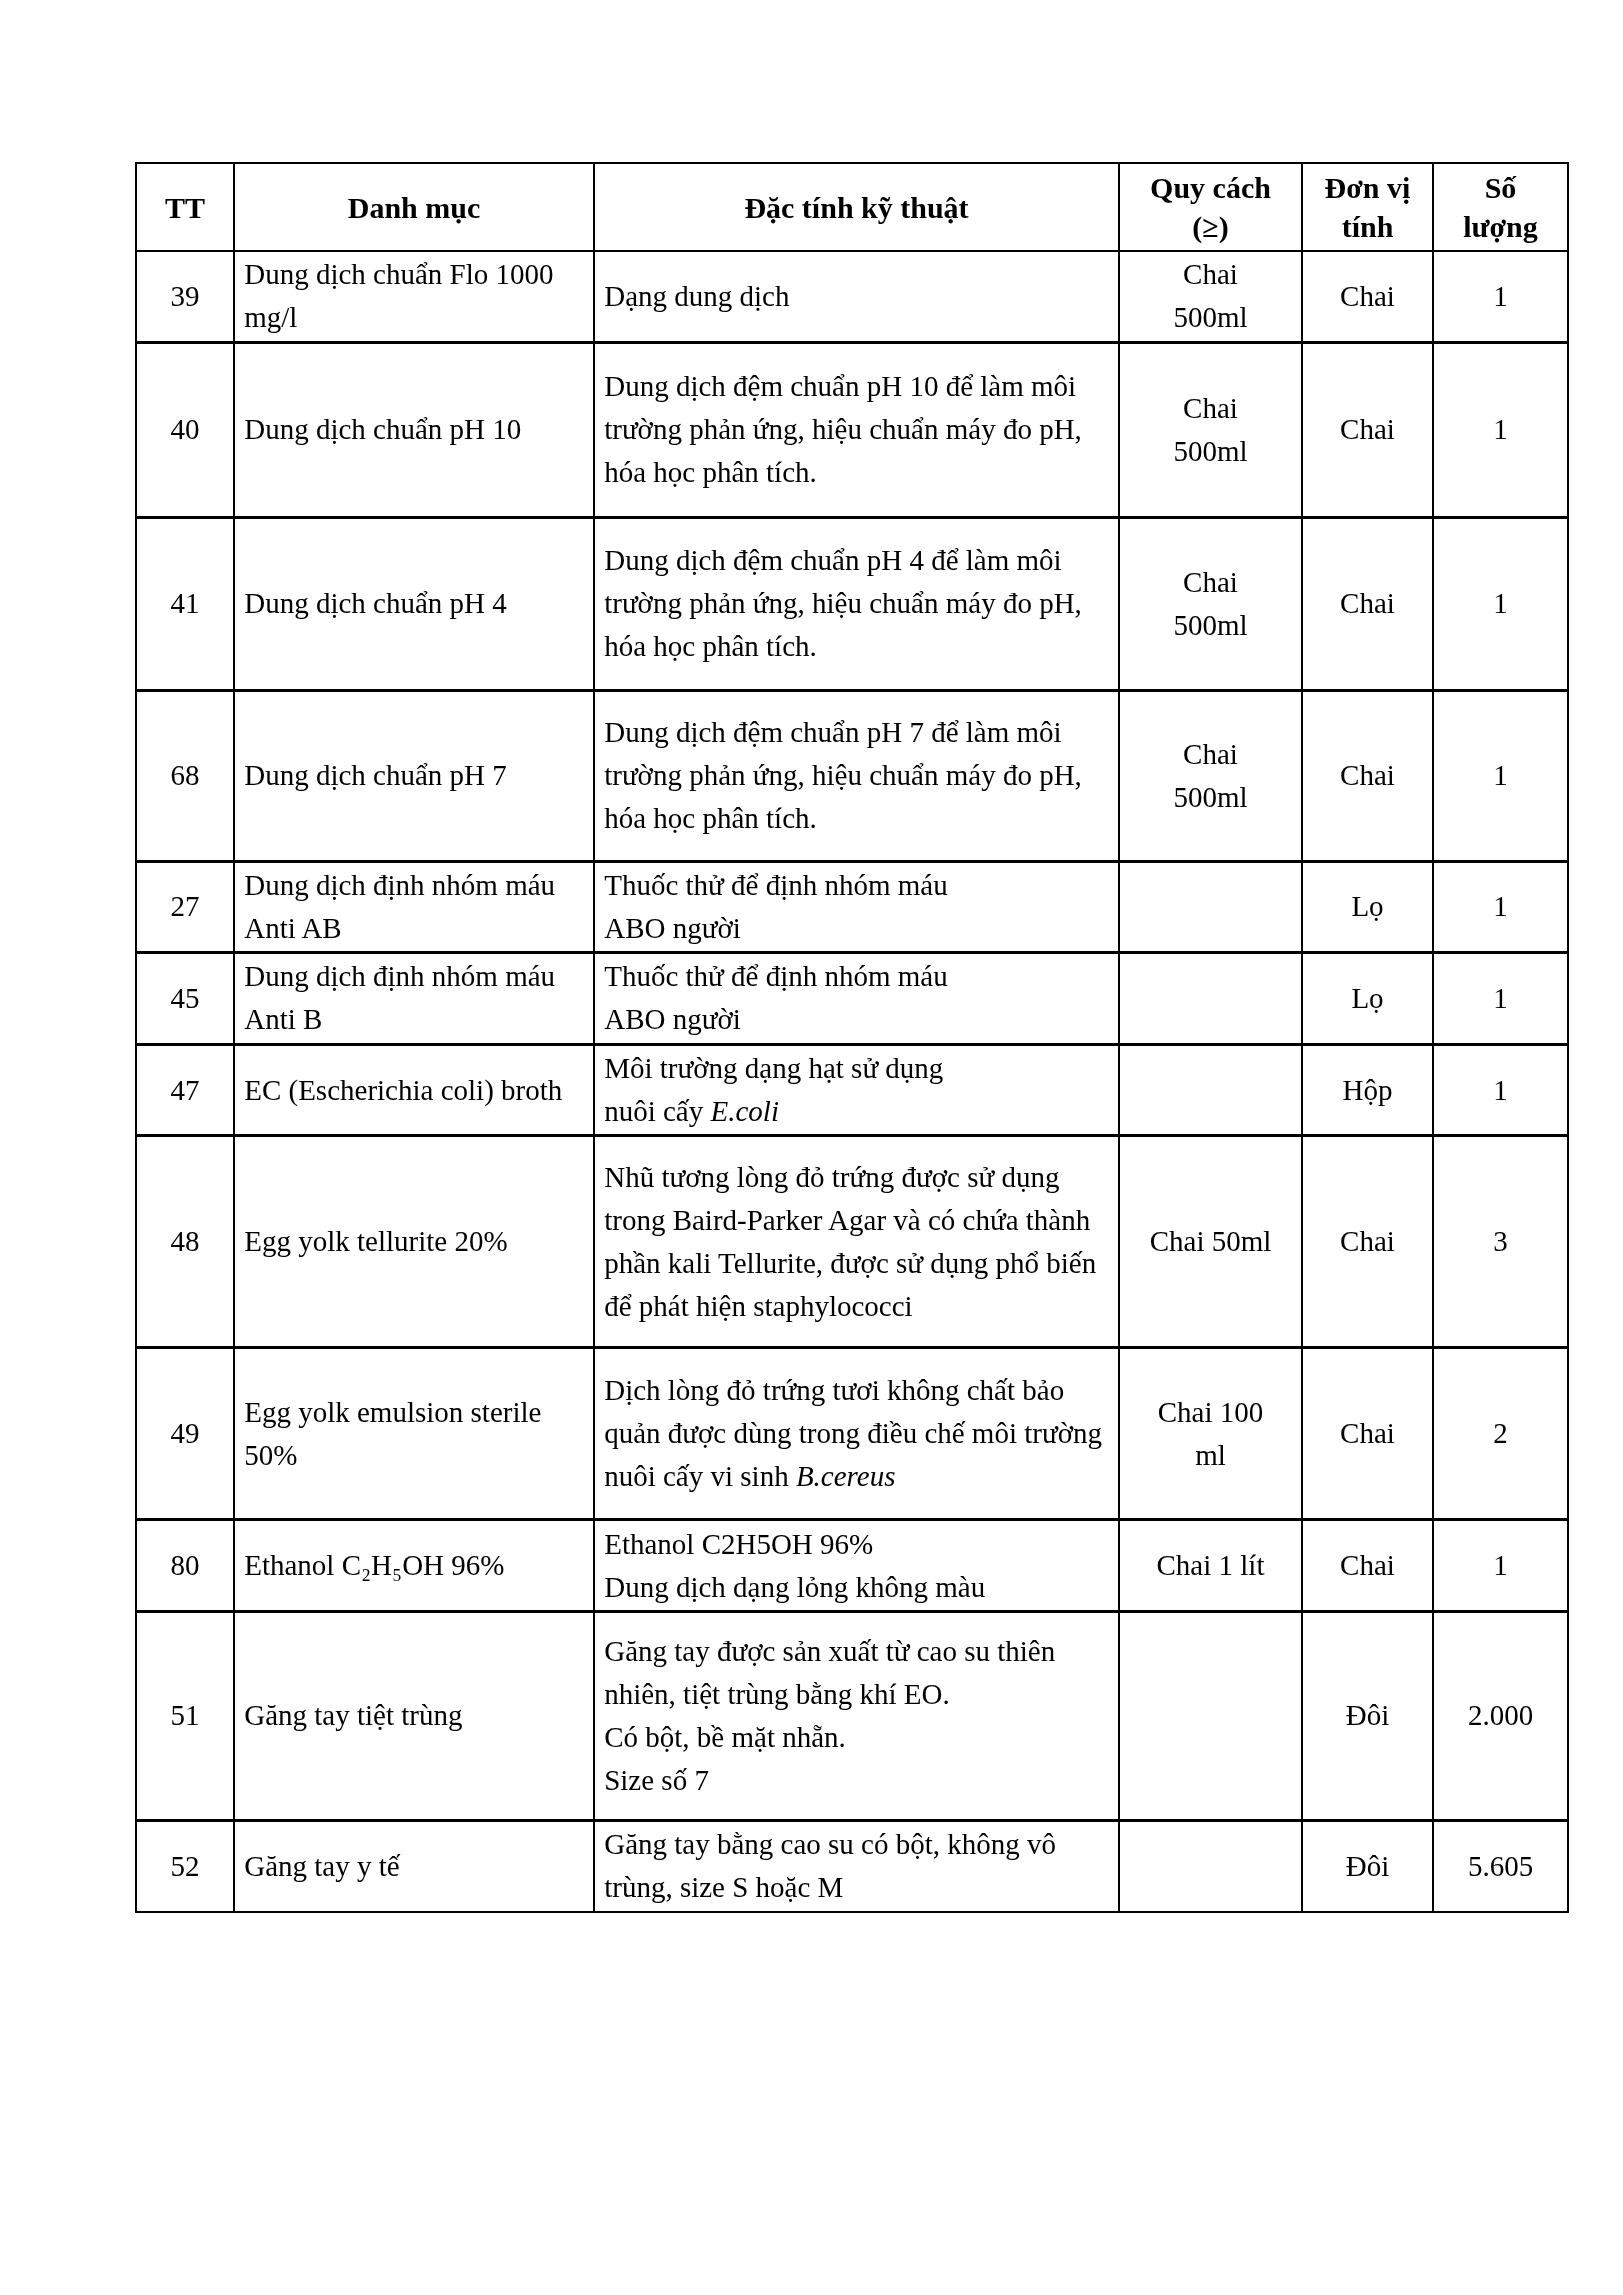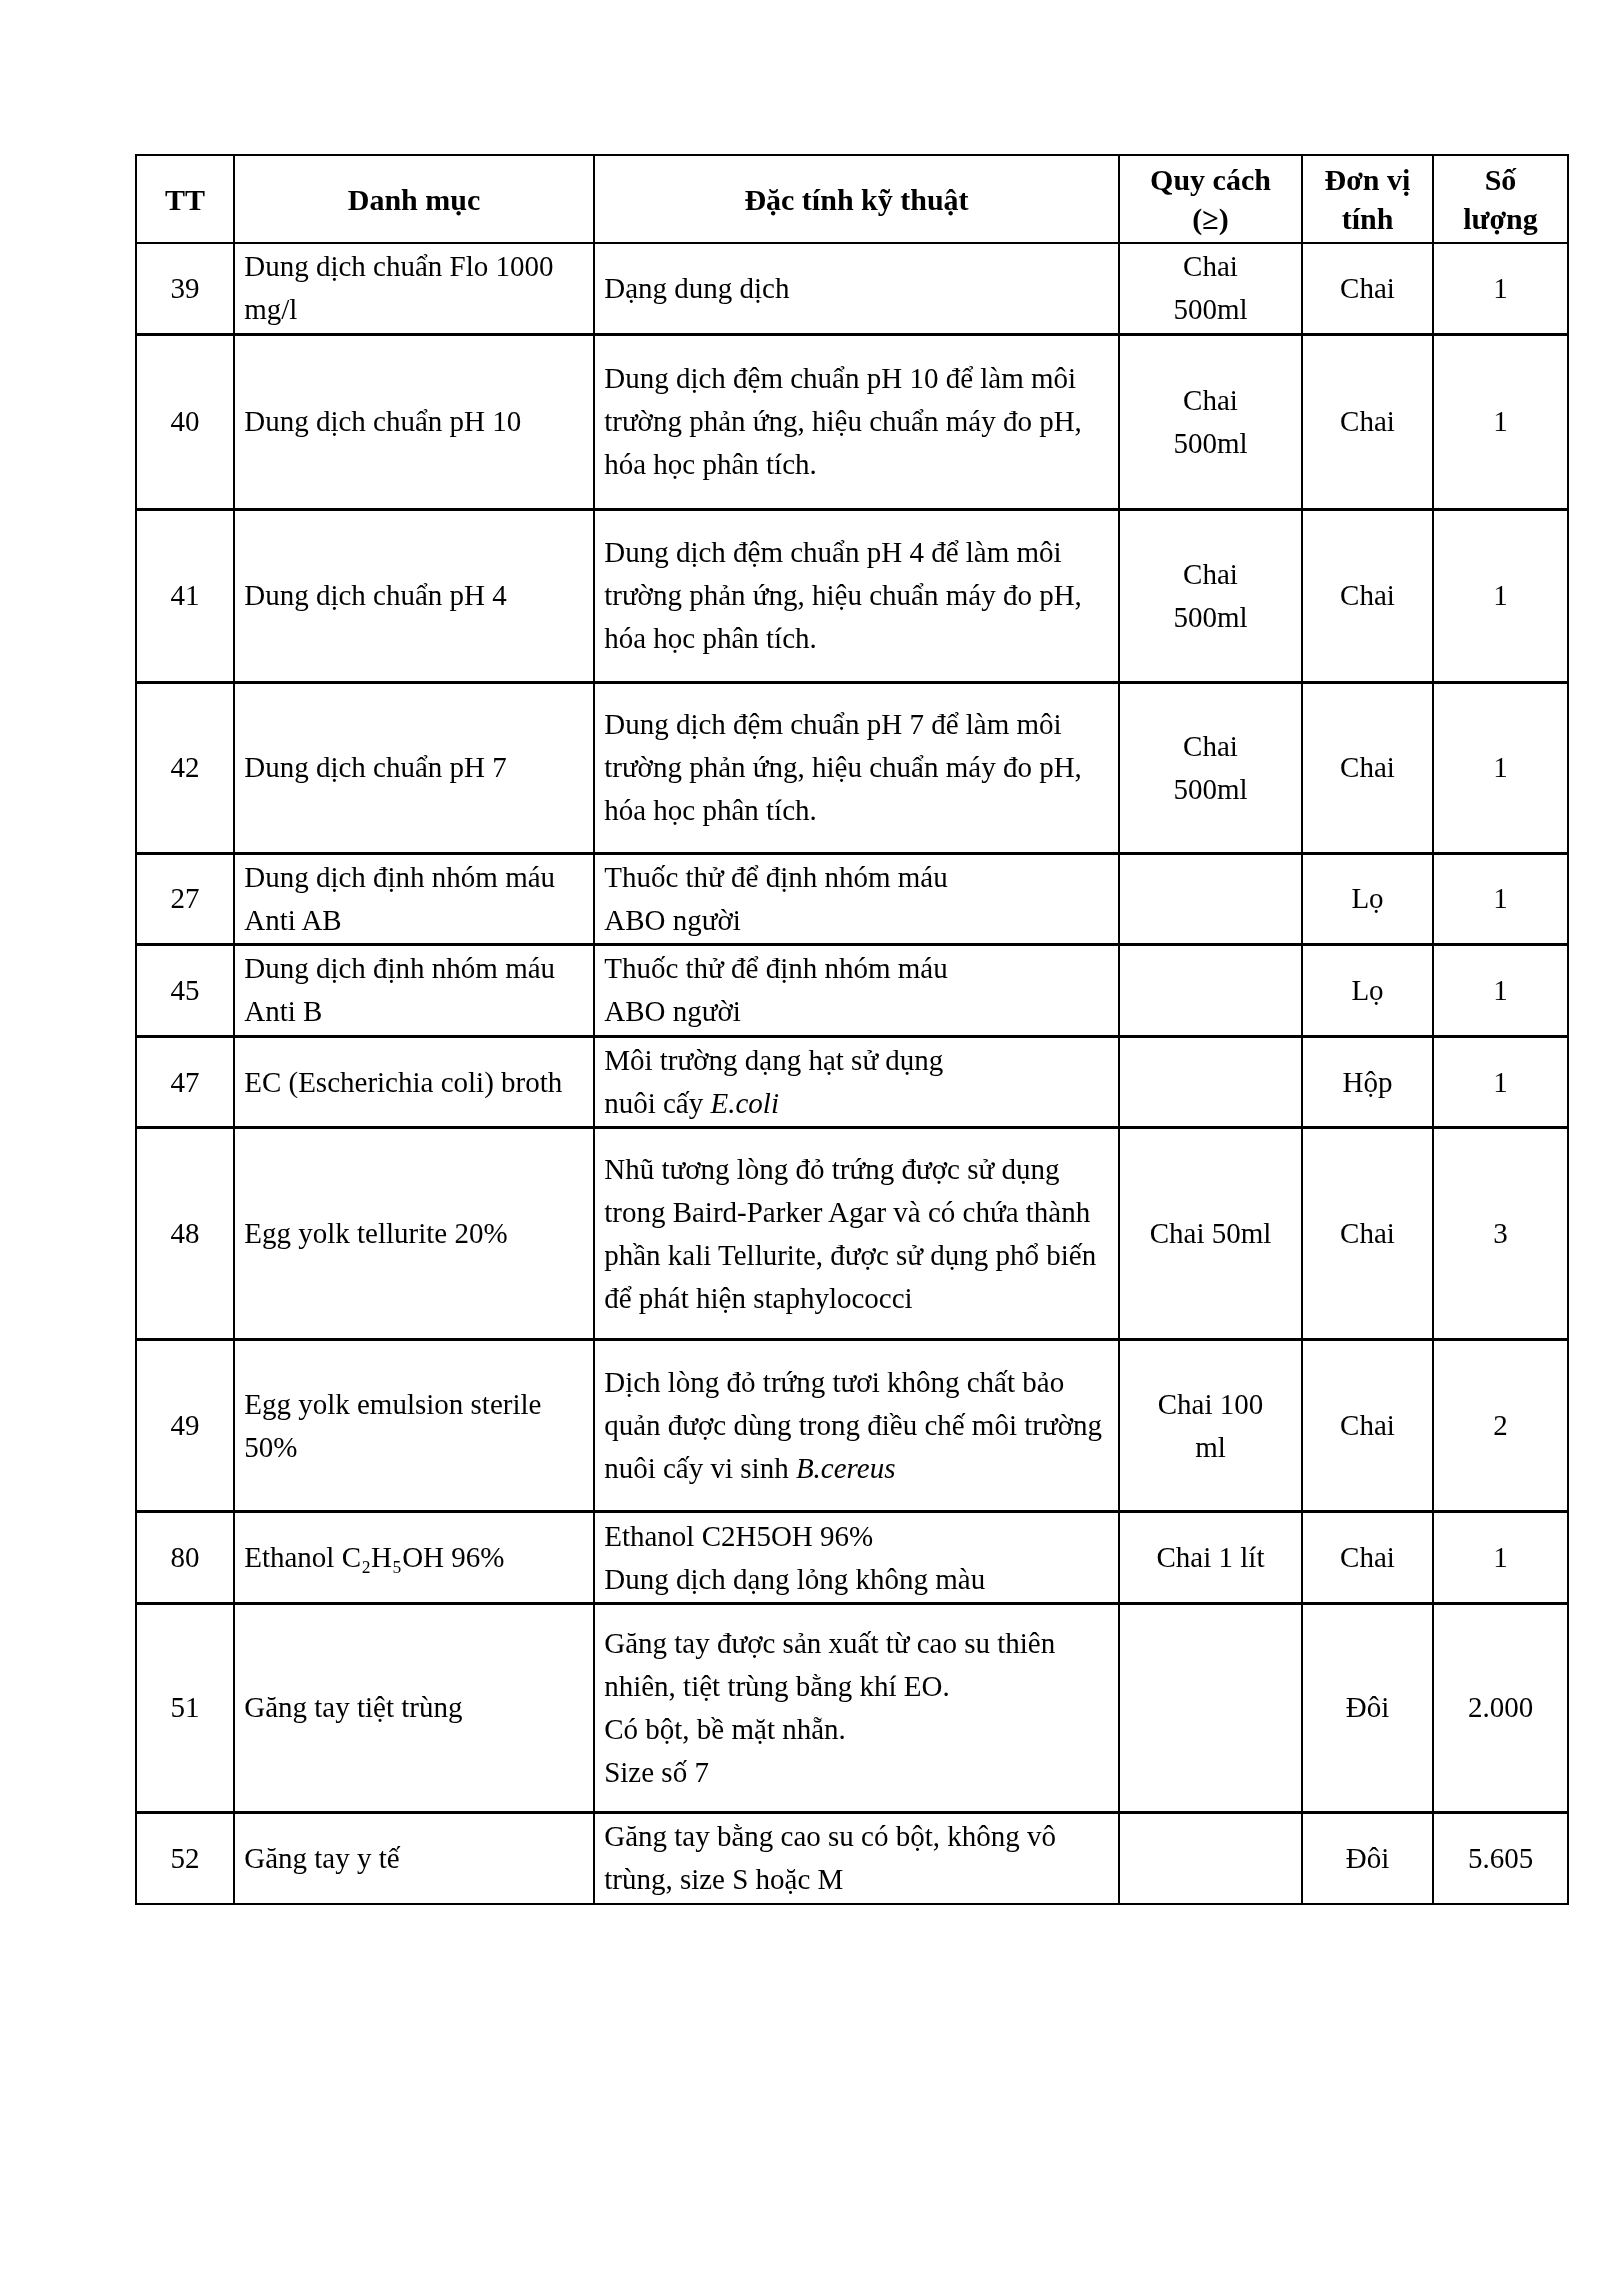--- a/index.html
+++ b/index.html
@@ -8,21 +8,21 @@
     width:1623px;
     height:2295px;
     background:#ffffff;
     margin:0 auto;
     font-family:"Liberation Serif","DejaVu Serif",serif;
     color:#000;
   }
   table.doc-table {
     position:absolute;
     left:135px;
-    top:154px;
+    top:162px;
     width:1431px;
     border-collapse:collapse;
     table-layout:fixed;
     border:2.6px solid #000;
   }
   .doc-table th, .doc-table td {
     border:2px solid #000;
     vertical-align:middle;
     overflow:hidden;
   }
@@ -92,21 +92,21 @@
       <tr style="height:173px">
         <td class="ta-c" data-bind="table.rows.2.tt">41</td>
         <td class="ta-l" data-bind="table.rows.2.name">Dung dịch chuẩn pH 4</td>
         <td class="ta-l" data-bind="table.rows.2.spec">Dung dịch đệm chuẩn pH 4 để làm môi trường phản ứng, hiệu chuẩn máy đo pH, hóa học phân tích.</td>
         <td class="ta-c" data-bind-lines="table.rows.2.size_lines">Chai
 500ml</td>
         <td class="ta-c" data-bind="table.rows.2.unit">Chai</td>
         <td class="ta-c" data-bind="table.rows.2.qty">1</td>
       </tr>
       <tr style="height:171px">
-        <td class="ta-c" data-bind="table.rows.3.tt">42</td>
+        <td class="ta-c" data-bind="table.rows.3.tt">68</td>
         <td class="ta-l" data-bind="table.rows.3.name">Dung dịch chuẩn pH 7</td>
         <td class="ta-l" data-bind="table.rows.3.spec">Dung dịch đệm chuẩn pH 7 để làm môi trường phản ứng, hiệu chuẩn máy đo pH, hóa học phân tích.</td>
         <td class="ta-c" data-bind-lines="table.rows.3.size_lines">Chai
 500ml</td>
         <td class="ta-c" data-bind="table.rows.3.unit">Chai</td>
         <td class="ta-c" data-bind="table.rows.3.qty">1</td>
       </tr>
       <tr style="height:85px">
         <td class="ta-c" data-bind="table.rows.5.tt">27</td>
         <td class="ta-l" data-bind="table.rows.5.name">Dung dịch định nhóm máu Anti AB</td>

